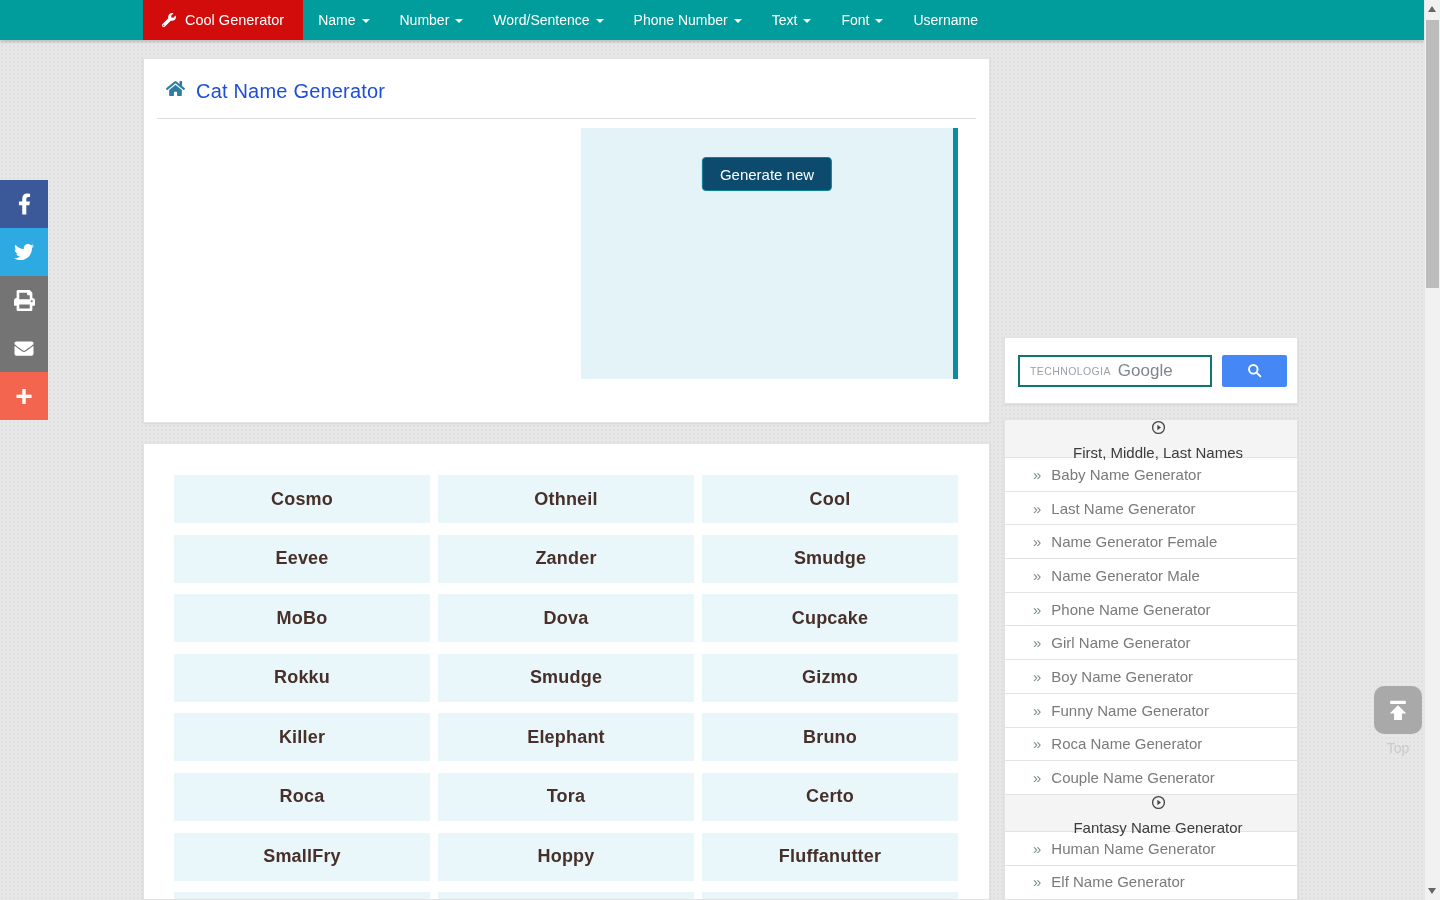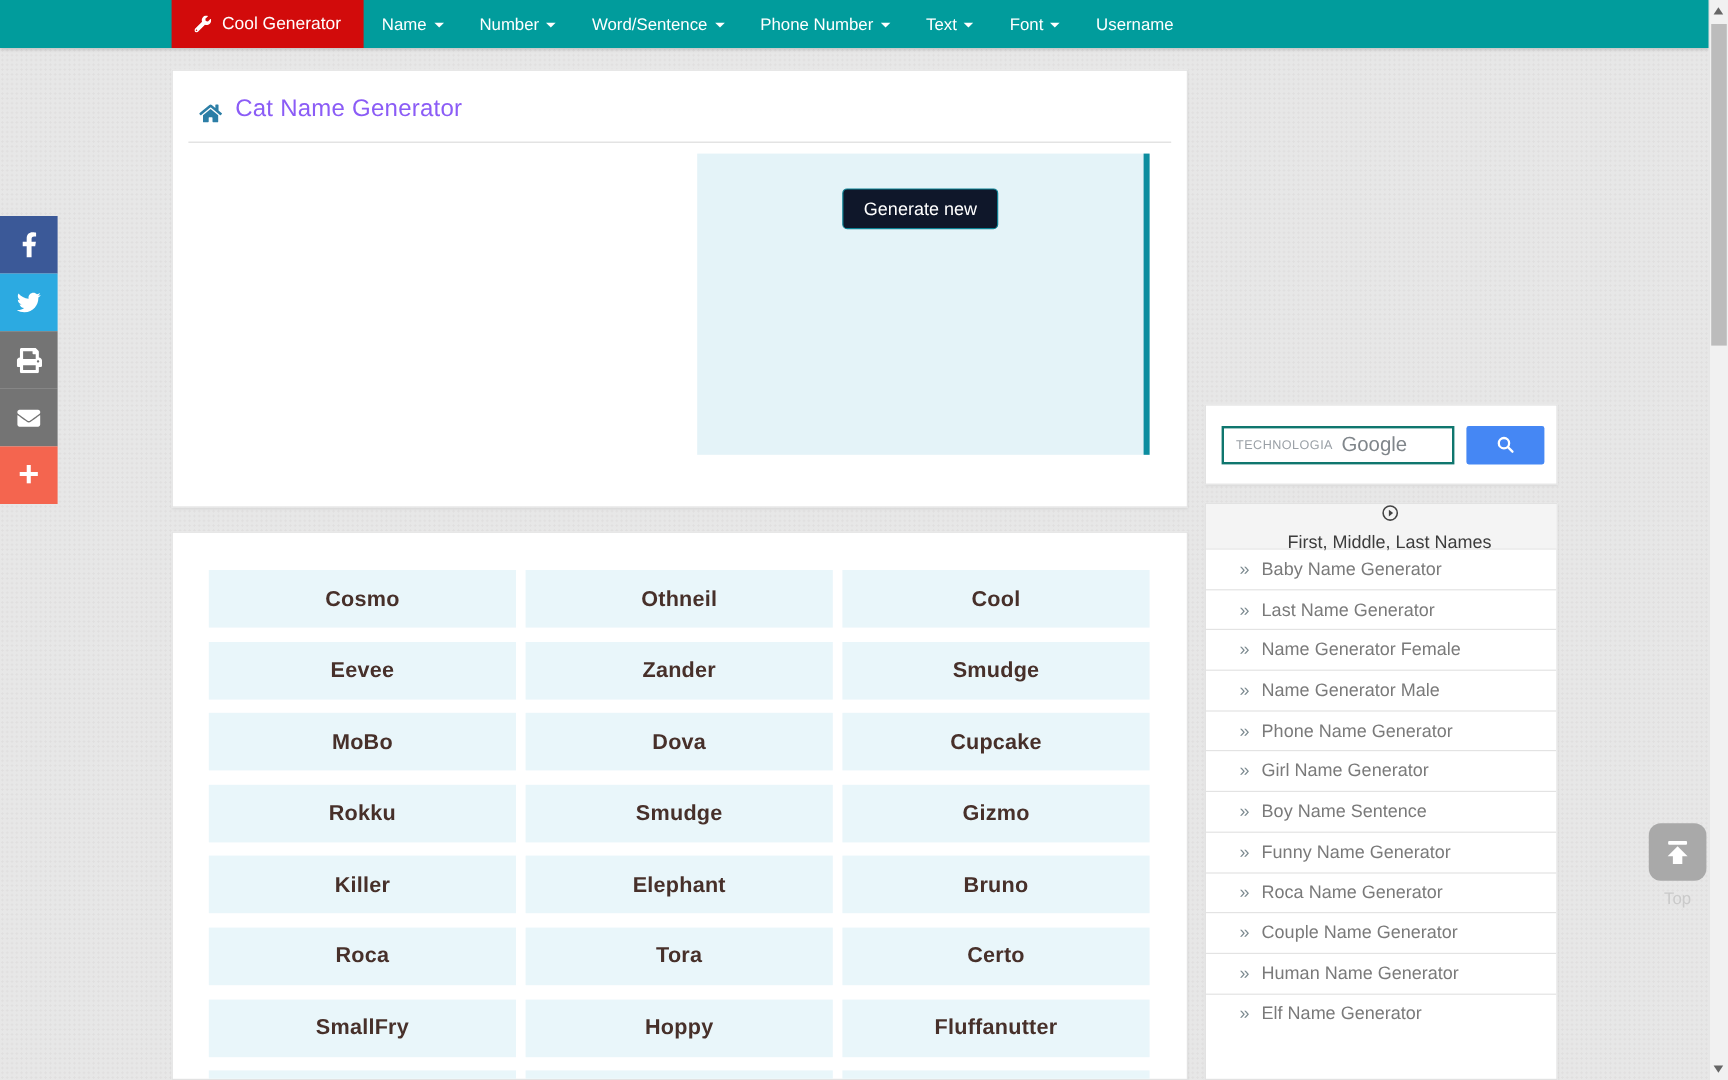--- a/index.html
+++ b/index.html
@@ -40,31 +40,31 @@
   .s-em { background:#747474; }
   .s-pl { background:#f4654f; font-size:30px; font-weight:bold; line-height:1; }
 
   
   .card {
     position:absolute; background:#fff;
     border:1px solid #e2e2e2; box-shadow:0 1px 2px rgba(0,0,0,.08);
   }
 
   .card-main { left:143px; top:58px; width:847px; height:365px; }
-  .title-row { display:flex; align-items:flex-end; gap:11px; padding:21px 24px 15px 22px; color:#8b5cf6; }
+  .title-row { display:flex; align-items:flex-start; gap:11px; padding:21px 24px 15px 22px; color:#1d4ed8; }
   .title-row h1 { font-size:20px; font-weight:normal; margin:0; letter-spacing:.2px; }
   .divider { border-top:1px solid #dcdcdc; margin:0 13px; }
 
   .gen-panel {
     position:absolute; left:437px; top:69px; width:377px; height:251px;
     background:#e4f3f8; border-right:5px solid #0c8d9f;
   }
   .gen-btn {
     position:absolute; left:50%; transform:translateX(-50%); top:29px;
-    height:34px; padding:0 17px; background:#0f172a; color:#fff;
+    height:34px; padding:0 17px; background:#0c4a6e; color:#fff;
     border:1px solid #0b8194; border-radius:4px; font-size:15px;
     font-family:inherit; cursor:pointer;
   }
 
   .card-names { left:143px; top:443px; width:847px; height:457px; overflow:hidden; }
   .names-grid {
     display:grid; grid-template-columns:repeat(3,256px);
     column-gap:8px; row-gap:11.6px; grid-auto-rows:48px;
     padding:31px 0 0 30px;
   }
@@ -275,33 +275,42 @@
   <div class="side-row side-link">
     <span class="chev">»</span>
     <span>Phone Name Generator</span>
   </div>
   <div class="side-row side-link">
     <span class="chev">»</span>
     <span>Girl Name Generator</span>
   </div>
   <div class="side-row side-link">
     <span class="chev">»</span>
-    <span>Boy Name Sentence</span>
+    <span>Boy Name Generator</span>
   </div>
   <div class="side-row side-link">
     <span class="chev">»</span>
     <span>Funny Name Generator</span>
   </div>
   <div class="side-row side-link">
     <span class="chev">»</span>
     <span>Roca Name Generator</span>
   </div>
   <div class="side-row side-link">
     <span class="chev">»</span>
     <span>Couple Name Generator</span>
+  </div>
+  <div class="side-row side-header">
+    <span>
+      <svg width="15" height="15" viewBox="0 0 16 16">
+          <circle cx="8" cy="8" r="6.3" fill="none" stroke="#444" stroke-width="1.4"></circle>
+          <path d="M6.8 5 L10.6 8 L6.8 11 Z" fill="#444"></path>
+        </svg>
+    </span>
+    <span>Fantasy Name Generator</span>
   </div>
   <div class="side-row side-link">
     <span class="chev">»</span>
     <span>Human Name Generator</span>
   </div>
   <div class="side-row side-link">
     <span class="chev">»</span>
     <span>Elf Name Generator</span>
   </div>
 </section>

